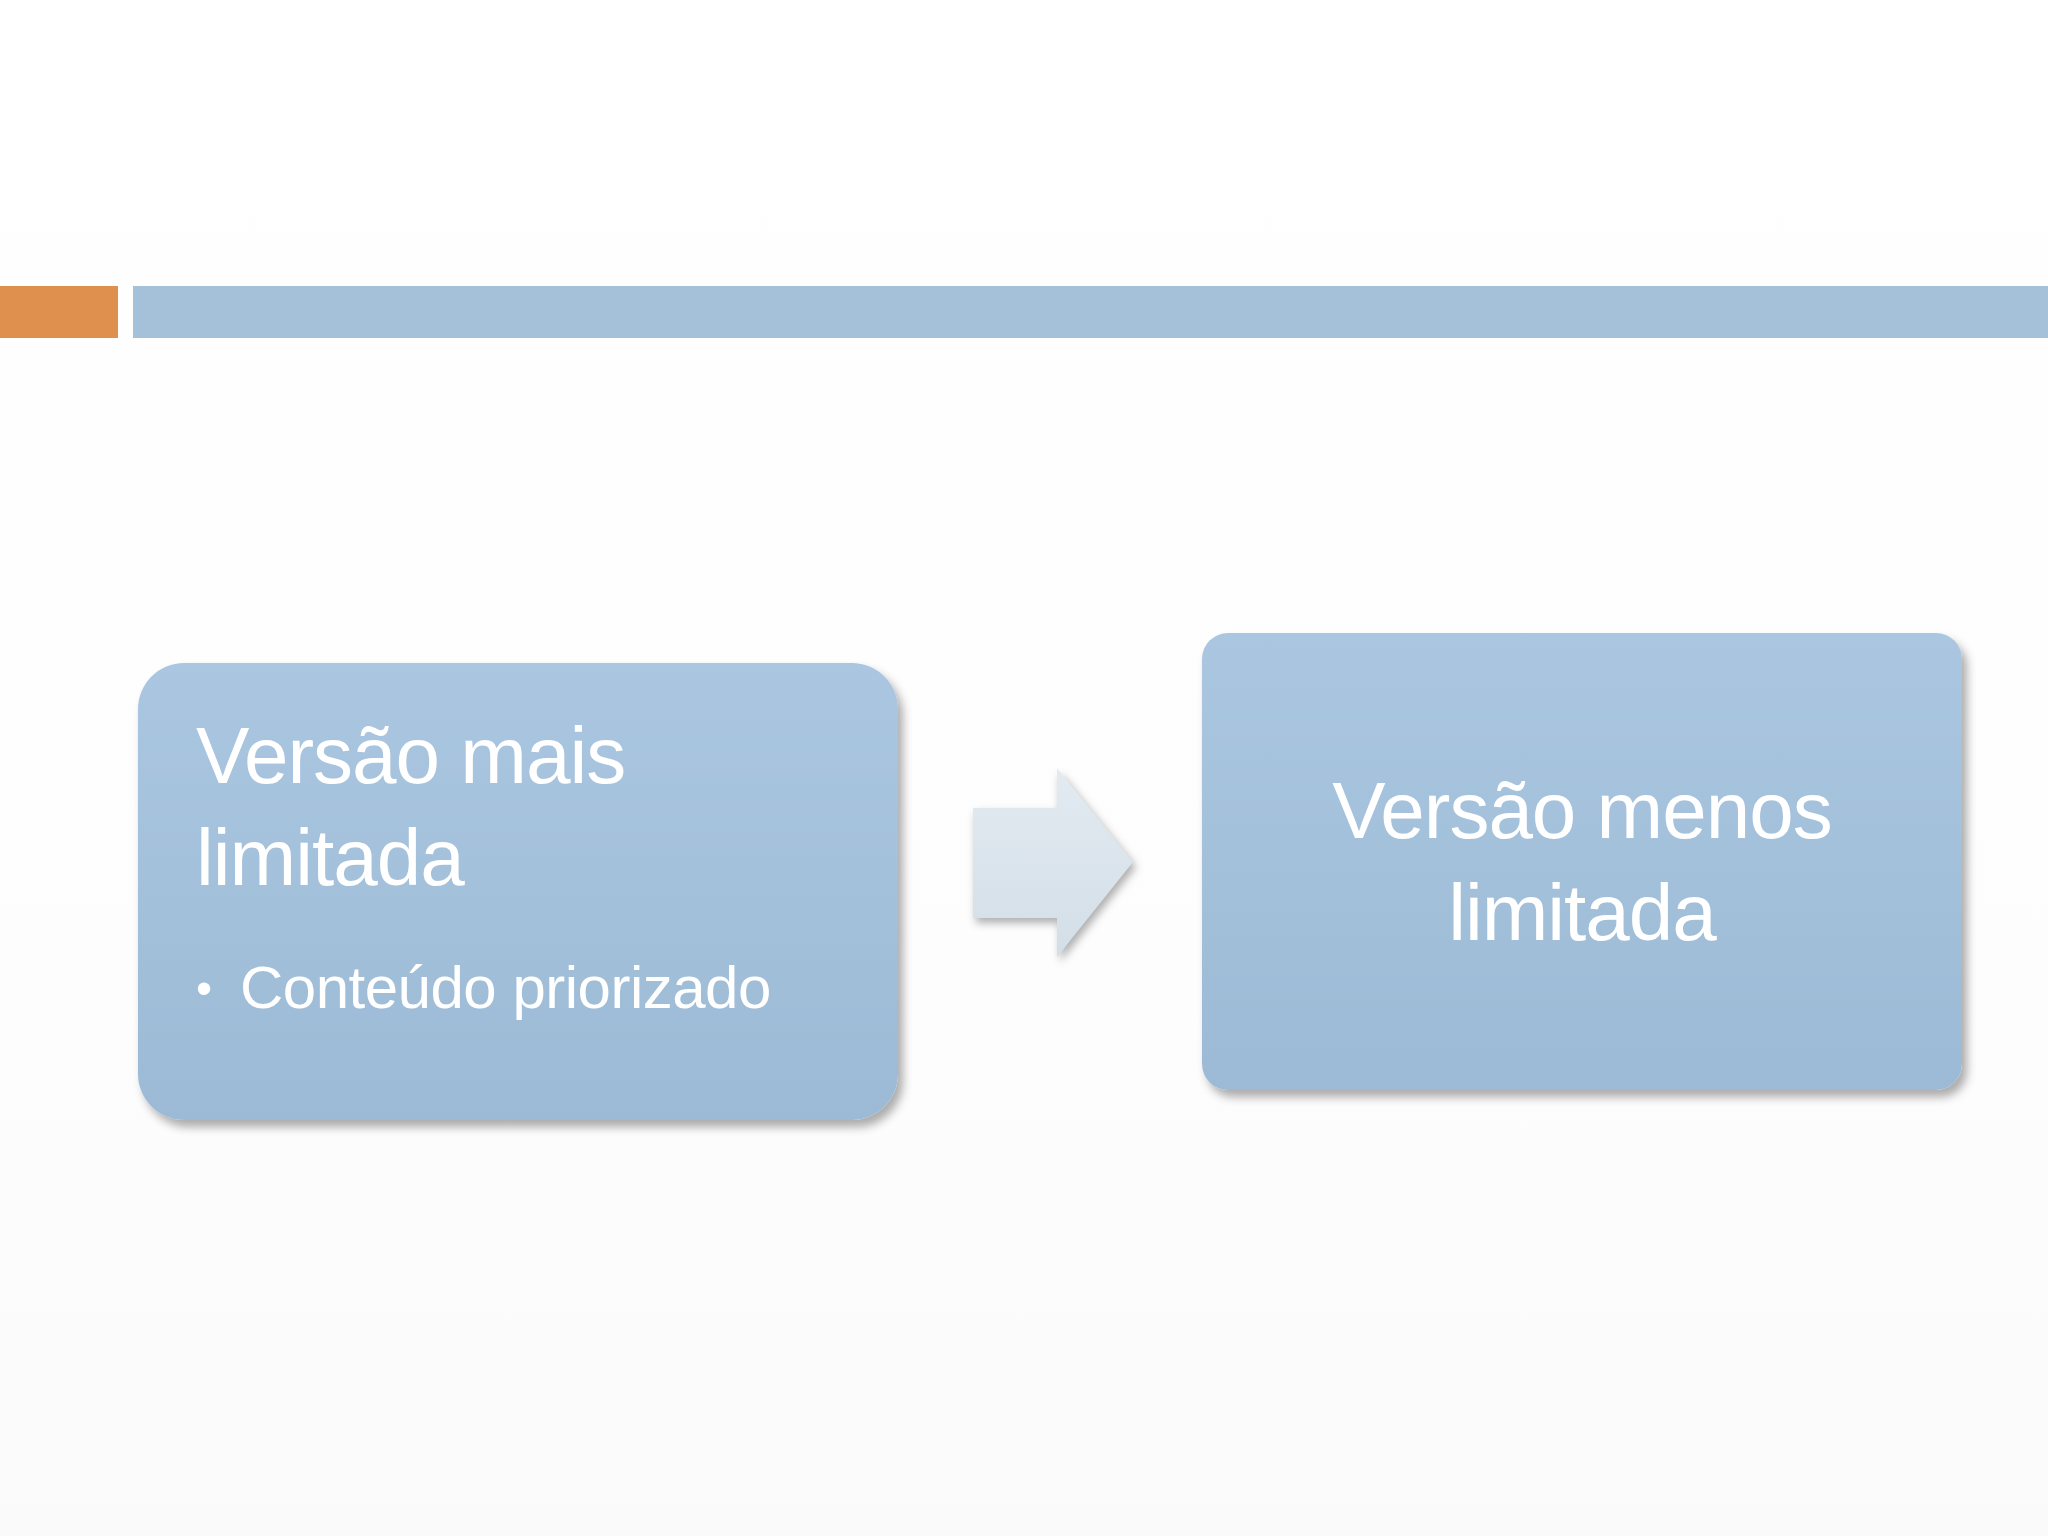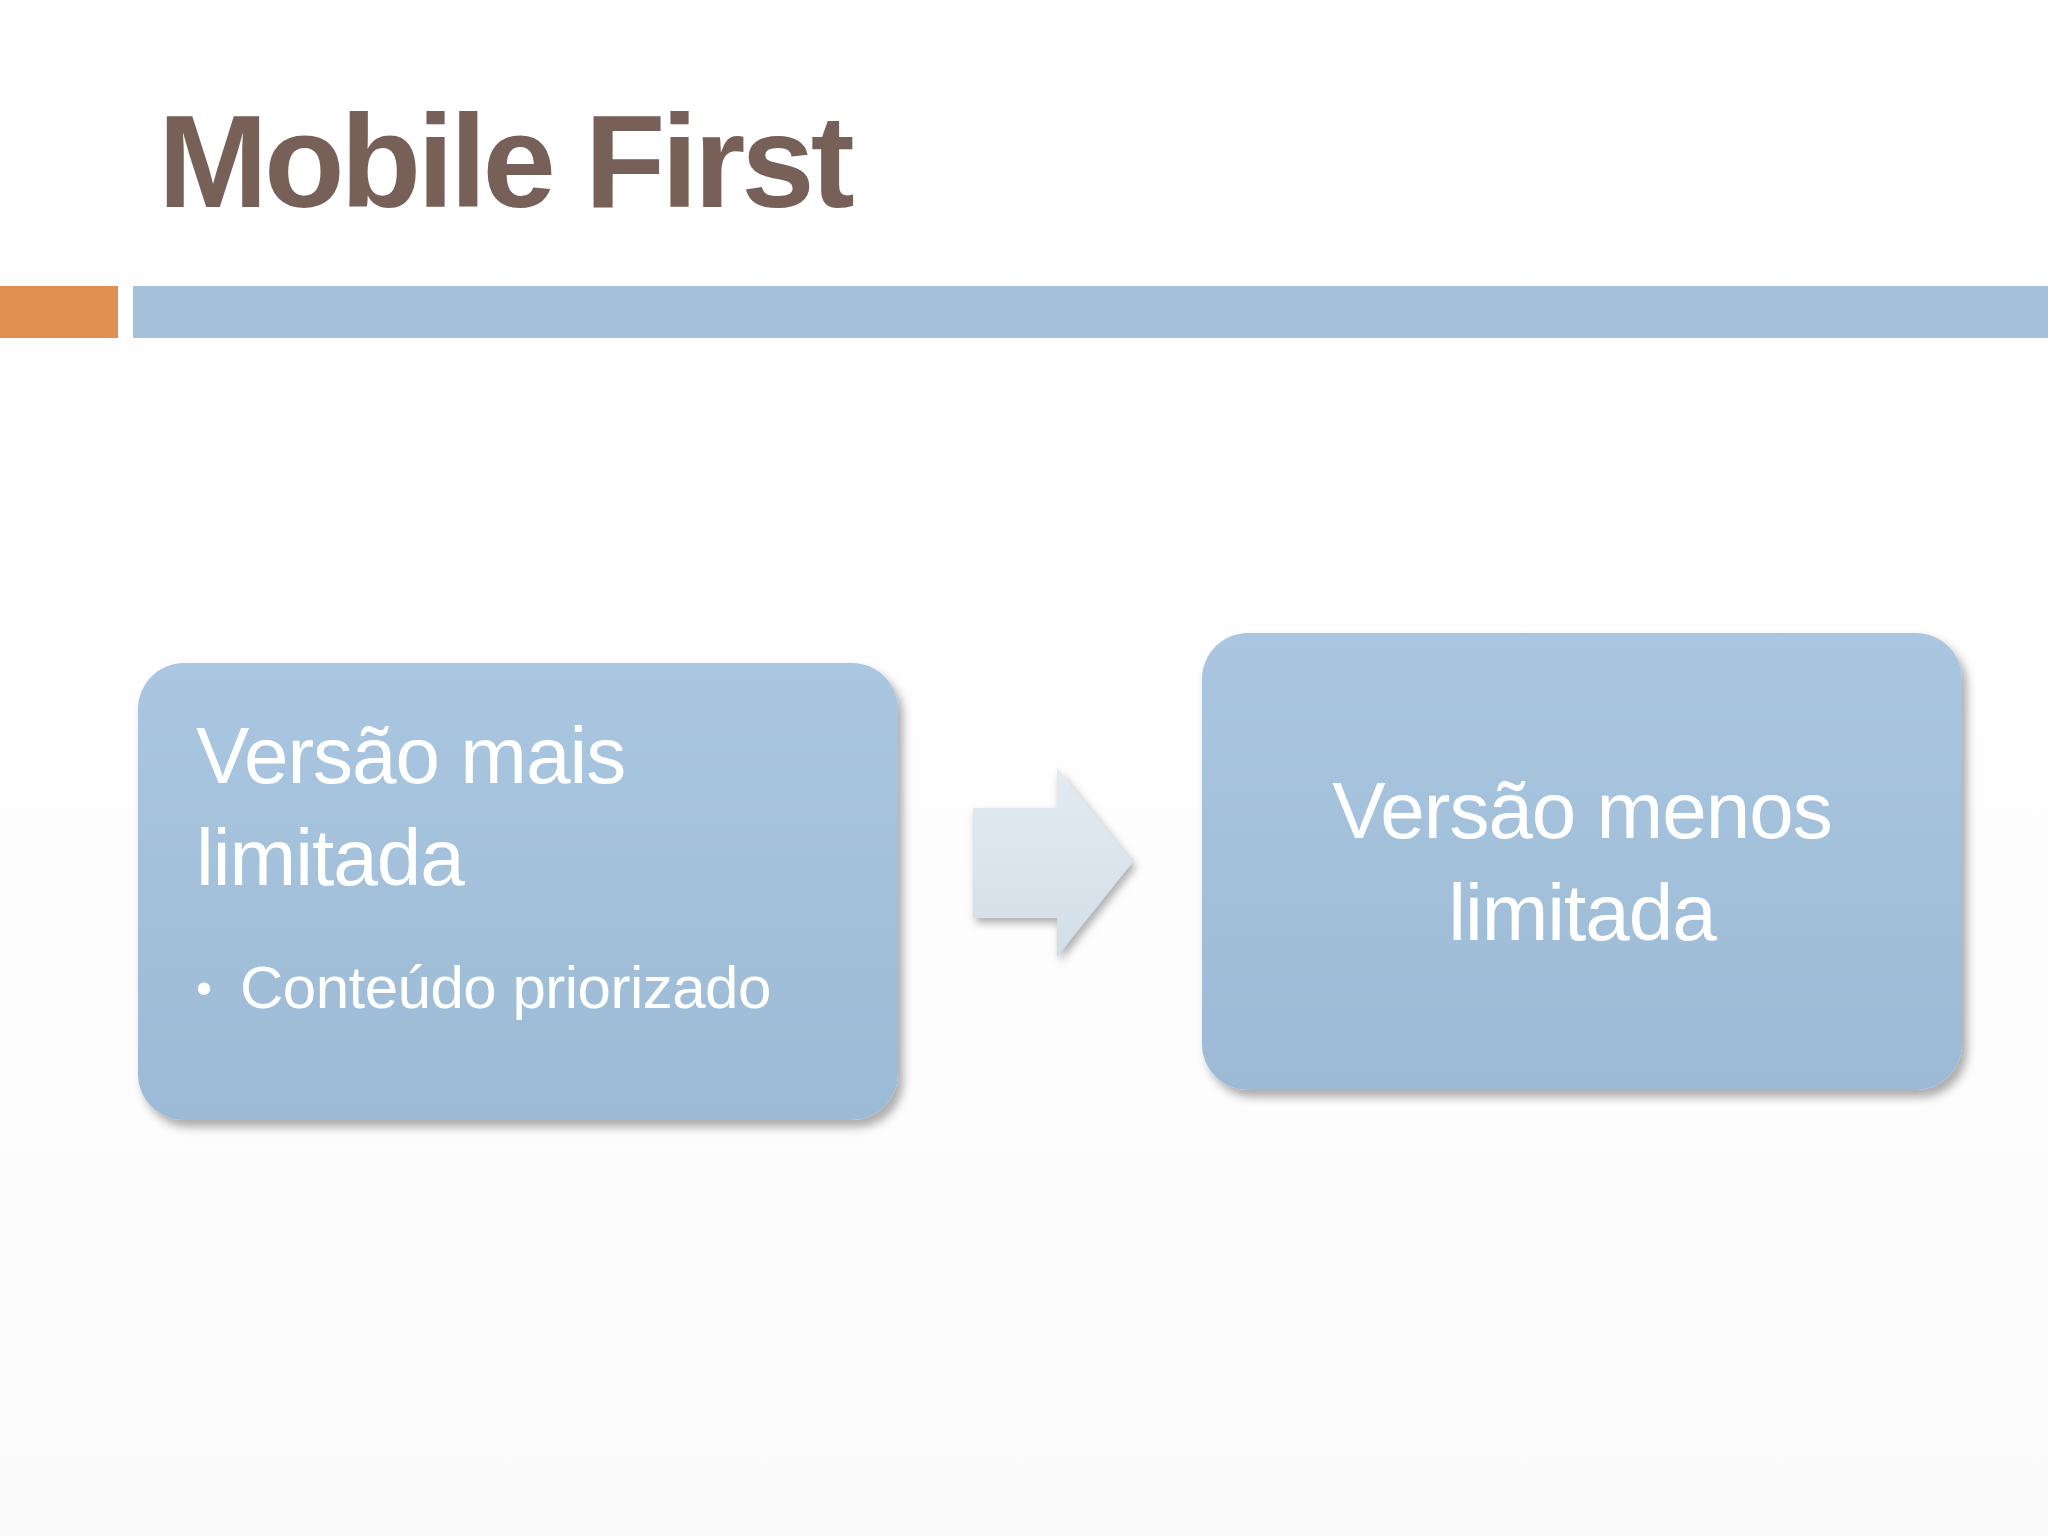--- a/index.html
+++ b/index.html
@@ -64,20 +64,21 @@
     padding: 42px 40px 0 58px;
     margin-top: 30px;
   }
   .box-right {
     left: 1202px;
     display: flex;
     align-items: center;
     justify-content: center;
     text-align: center;
     padding: 0 40px;
+    border-radius: 26px;
   }
   .box-heading {
     font-size: 80px;
     line-height: 102px;
     font-weight: 400;
     letter-spacing: -1px;
   }
   .bullet-row {
     display: flex;
     align-items: flex-start;
@@ -106,21 +107,20 @@
   .arrow-wrap svg {
     display: block;
     filter: drop-shadow(3px 5px 4px rgba(30, 30, 30, 0.35));
   }
 </style>
 </head>
 <body>
 
 <div class="slide">
 
-  <div class="slide-title">Mobile First</div>
 
   <div class="accent-orange"></div>
   <div class="accent-blue"></div>
 
   <div>
 
     <div class="process-box box-left">
       <div class="box-heading">Versão mais limitada</div>
       <div class="bullet-row">
         <span class="bullet-marker">•</span>

